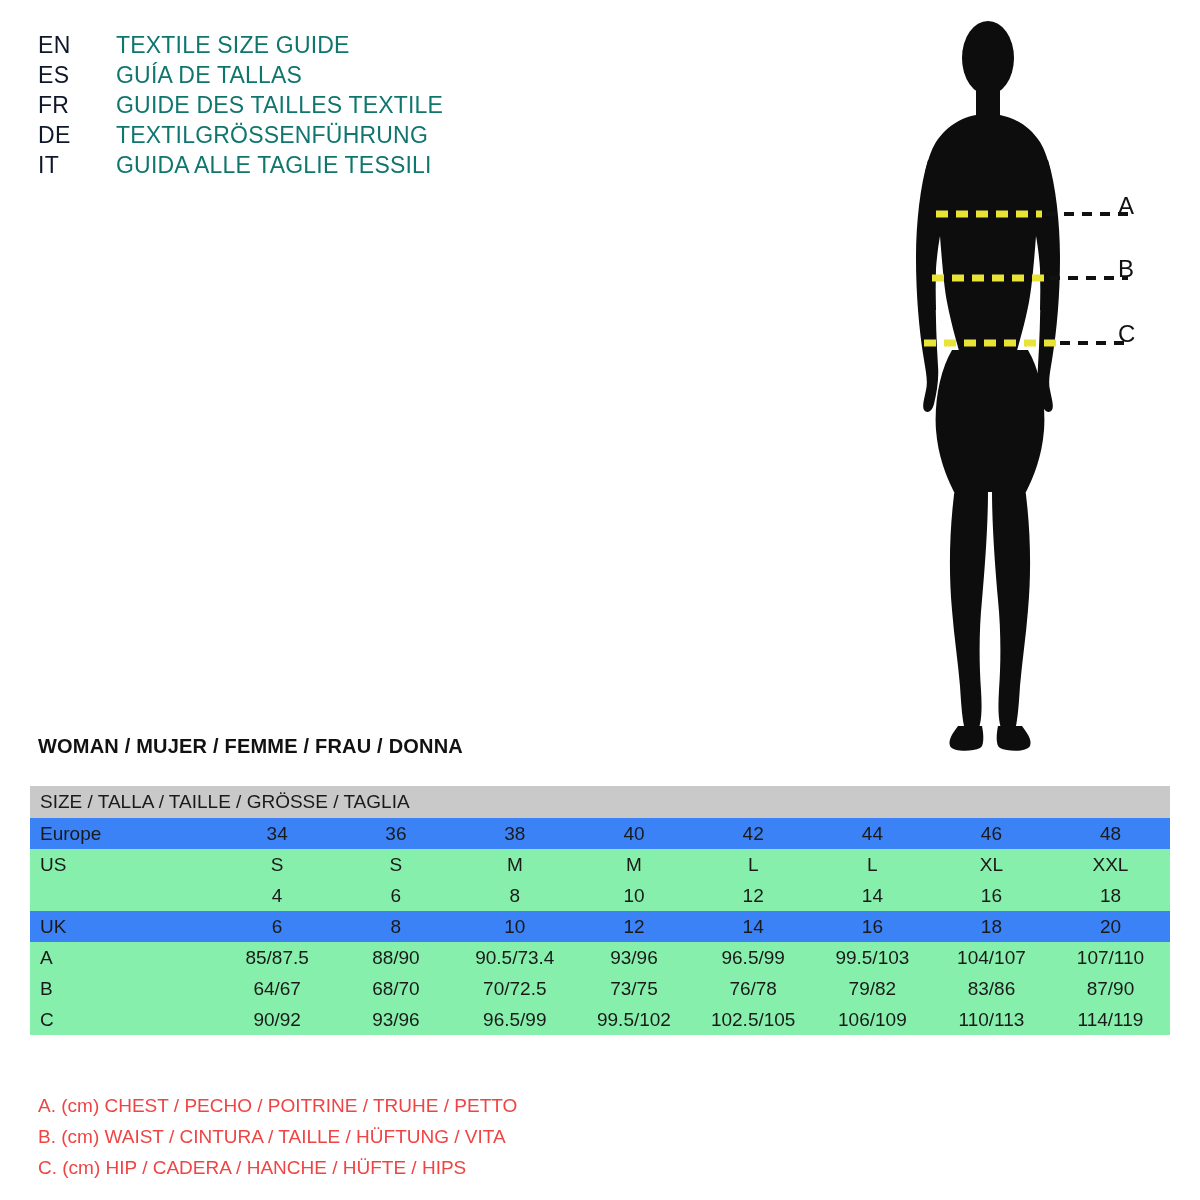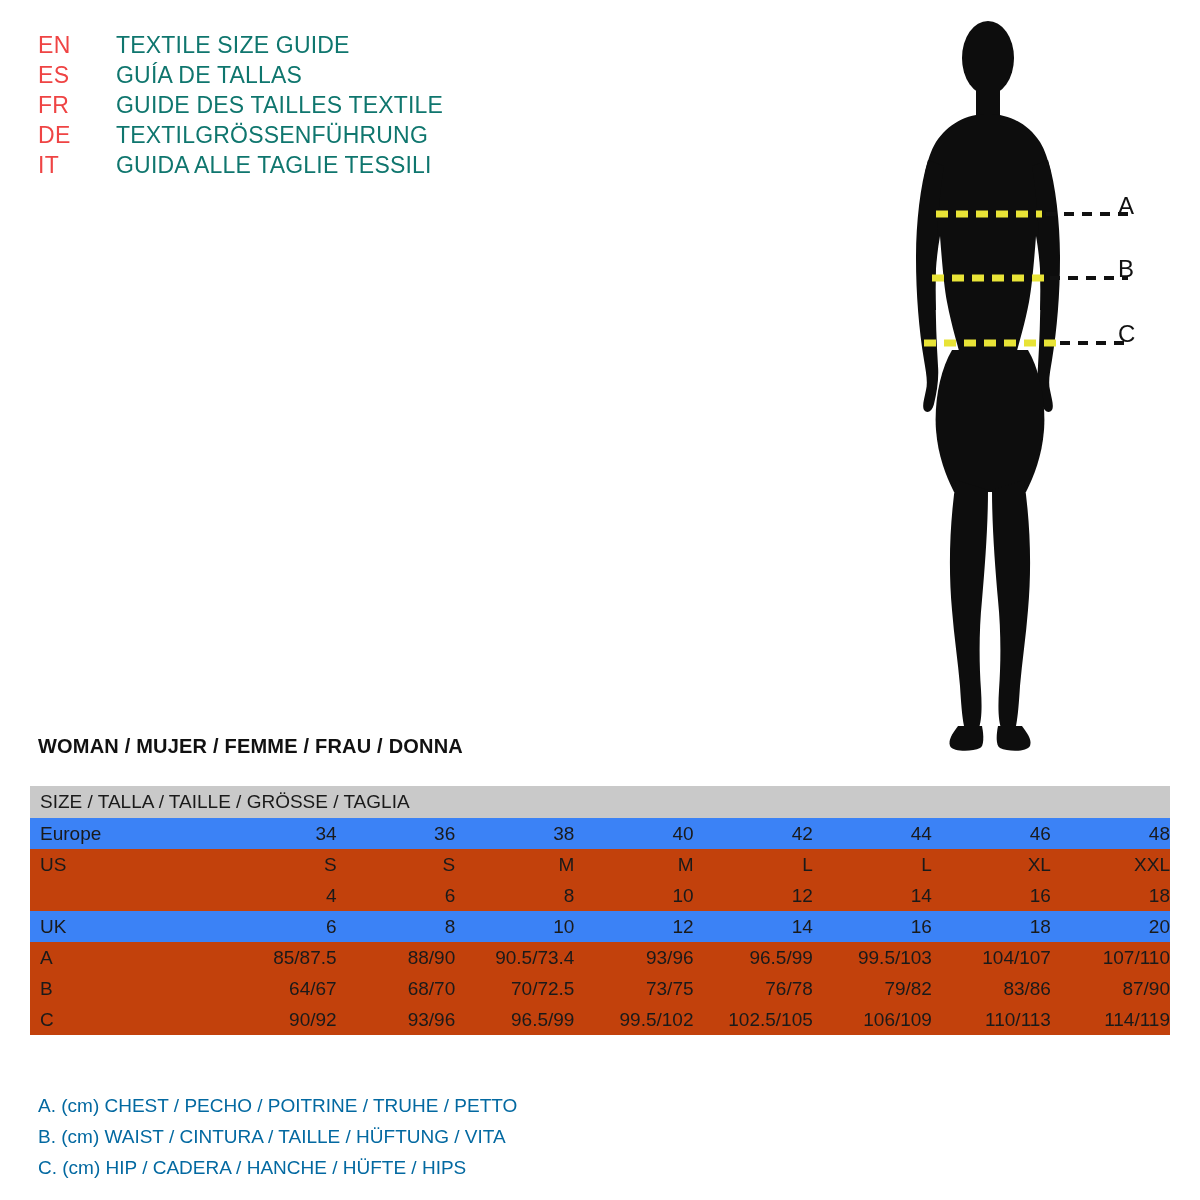--- a/index.html
+++ b/index.html
@@ -26,21 +26,21 @@
   .title-row {
     display: flex;
     align-items: baseline;
     height: 30px;
     line-height: 30px;
   }
   .title-lang {
     width: 78px;
     font-size: 23px;
     letter-spacing: 0.3px;
-    color: #ef4444;
+    color: #0f172a;
   }
   .title-text {
     font-size: 23px;
     letter-spacing: 0.2px;
     color: #0f766e;
   }
 
   
   .figure-wrap {
     position: absolute;
@@ -98,46 +98,46 @@
   }
   .size-table thead th {
     background: #c9c9c9;
     text-align: left;
     padding-left: 10px;
     font-size: 19px;
     height: 32px;
     margin-top: 30px;
   }
   .size-table tbody tr.alt td {
-    background: #c2410c;
+    background: #86efac;
   }
   .size-table tbody tr.plain td {
     background: #3b82f6;
   }
   .size-table td.label {
     text-align: left;
     padding-left: 10px;
     width: 180px;
   }
   .size-table td.val {
-    text-align: right;
+    text-align: center;
     width: 120px;
   }
 
   
   .legend {
     position: absolute;
     left: 38px;
     top: 1090px;
     width: 700px;
   }
   .legend-line {
     font-size: 19px;
     line-height: 31px;
-    color: #0369a1;
+    color: #ef4444;
   }
 </style>
 </head>
 <body>
 
 <div class="titles">
   <div class="title-row">
     <div class="title-lang">EN</div>
     <div class="title-text">TEXTILE SIZE GUIDE</div>
   </div>

